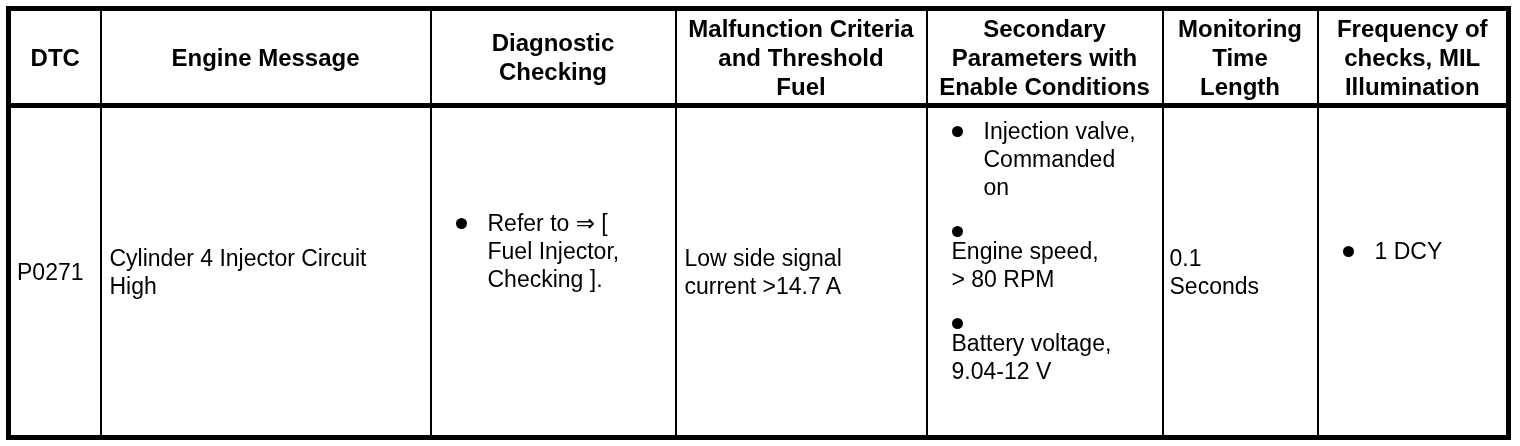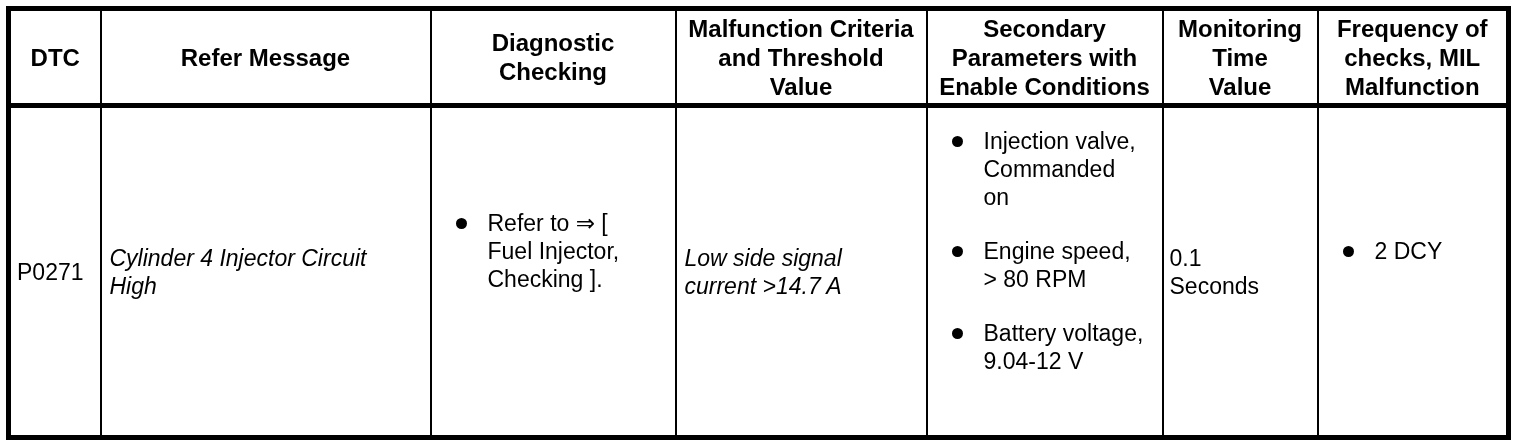--- a/index.html
+++ b/index.html
@@ -39,31 +39,31 @@
   }
   tbody td {
     font-size: 23px;
     line-height: 28px;
     font-weight: normal;
   }
   .cell-text {
     white-space: pre-line;
   }
   .pad-sm  { padding-left: 6px;  padding-right: 4px; }
-  .pad-md  { padding-left: 8px;  padding-right: 4px; font-style: italic; }
+  .pad-md  { padding-left: 8px;  padding-right: 4px; }
   .bullet-list {
     padding-left: 24px;
     padding-right: 4px;
   }
   .raise { transform: translateY(-21px); }
   .bullet-item {
     display: flex;
     align-items: flex-start;
   }
-  .bullet-item + .bullet-item { margin-top: 26px; }
+  .bullet-item + .bullet-item { margin-top: 16px; flex-direction: column; }
   .bullet-dot {
     flex: 0 0 auto;
     width: 11px;
     height: 11px;
     margin-top: 9px;
     margin-right: 21px;
     border-radius: 50%;
     background: #000000;
   }
   .bullet-text {
@@ -80,35 +80,35 @@
       <col style="width:330px">
       <col style="width:245px">
       <col style="width:251px">
       <col style="width:236px">
       <col style="width:155px">
       <col style="width:191px">
     </colgroup>
     <thead>
       <tr>
         <th>DTC</th>
-        <th>Refer Message</th>
+        <th>Engine Message</th>
         <th>Diagnostic
 Checking</th>
         <th>Malfunction Criteria
 and Threshold
-Value</th>
+Fuel</th>
         <th>Secondary
 Parameters with
 Enable Conditions</th>
         <th>Monitoring
 Time
-Value</th>
+Length</th>
         <th>Frequency of
 checks, MIL
-Malfunction</th>
+Illumination</th>
       </tr>
     </thead>
     <tbody>
       <tr>
         <td>
           <div class="cell-text pad-sm">P0271</div>
         </td>
         <td>
           <div class="cell-text pad-md">Cylinder 4 Injector Circuit
 High</div>
@@ -148,20 +148,20 @@
           </div>
         </td>
         <td>
           <div class="cell-text pad-sm">0.1
 Seconds</div>
         </td>
         <td>
           <div class="bullet-list raise">
             <div class="bullet-item">
               <span class="bullet-dot"></span>
-              <span class="bullet-text">2 DCY</span>
+              <span class="bullet-text">1 DCY</span>
             </div>
           </div>
         </td>
       </tr>
     </tbody>
   </table>
 </div>
 
 </body></html>

